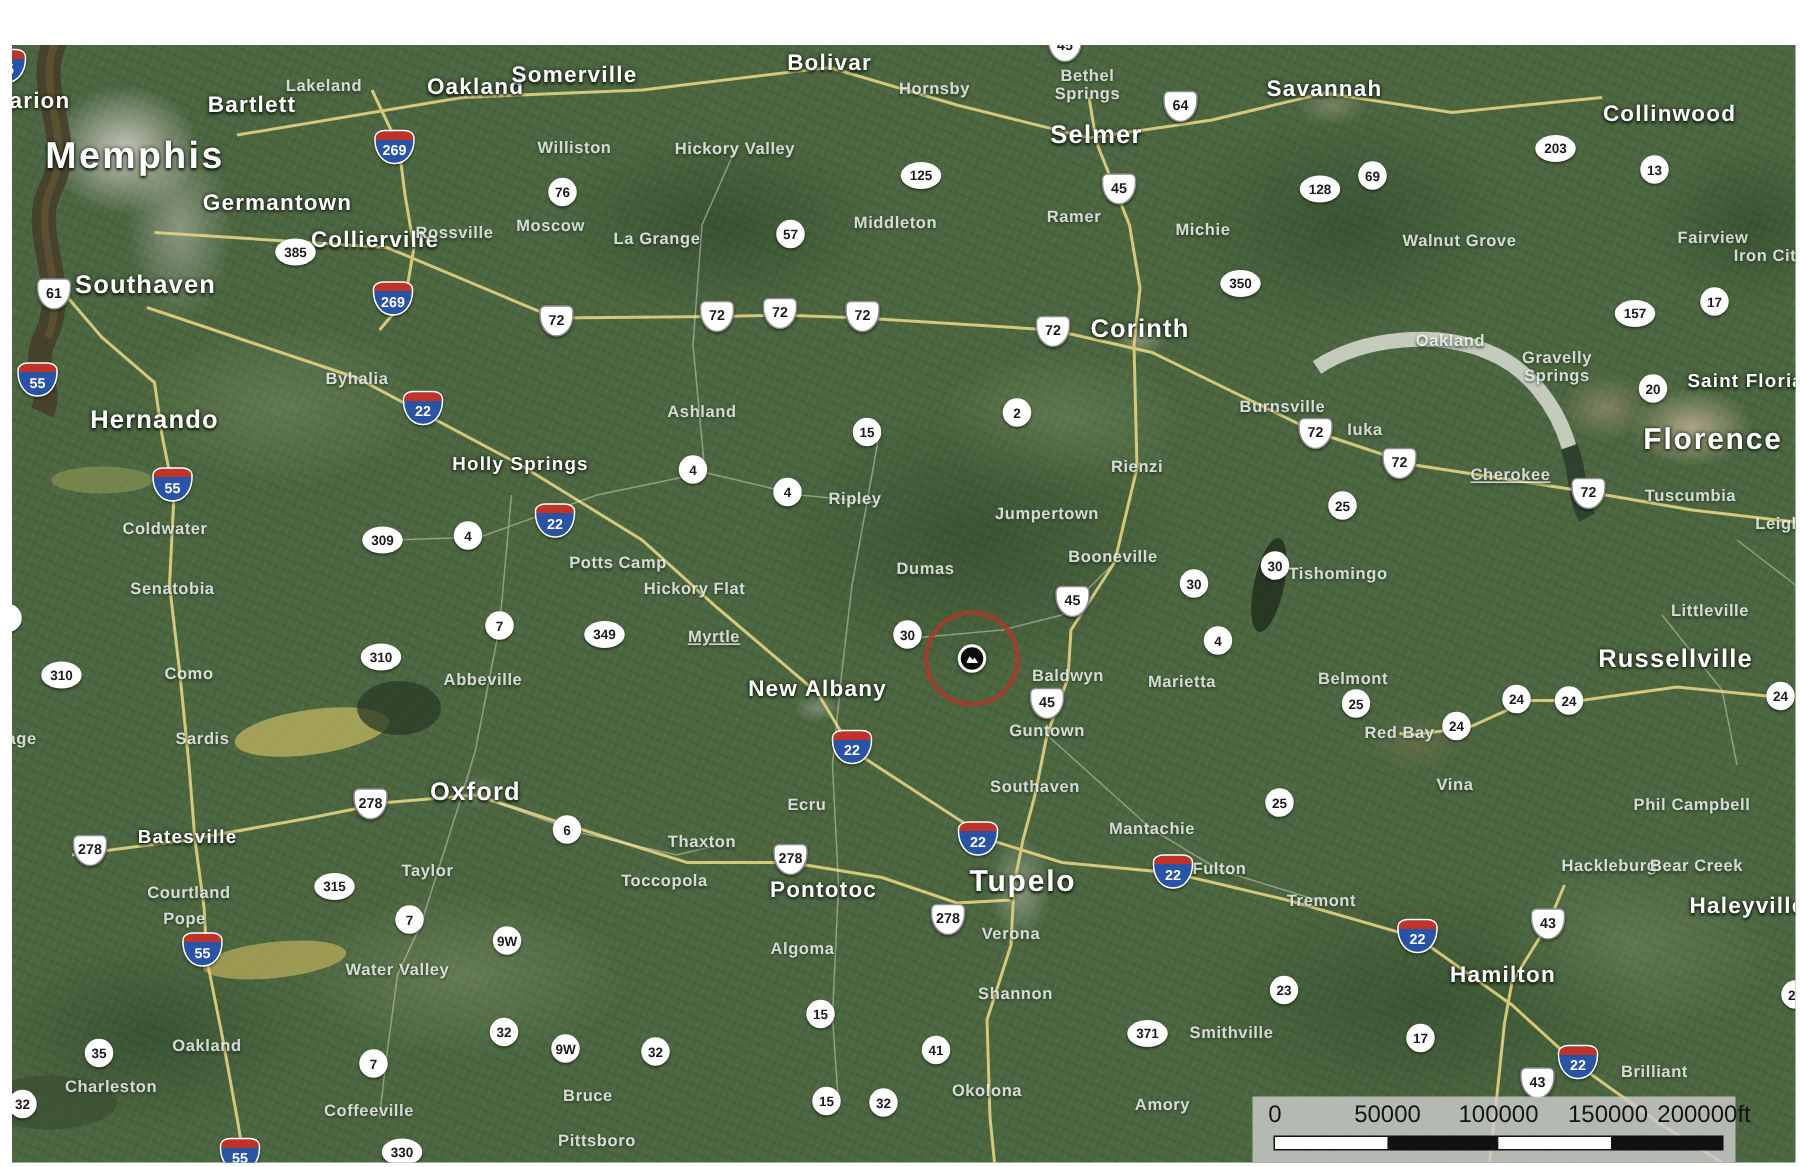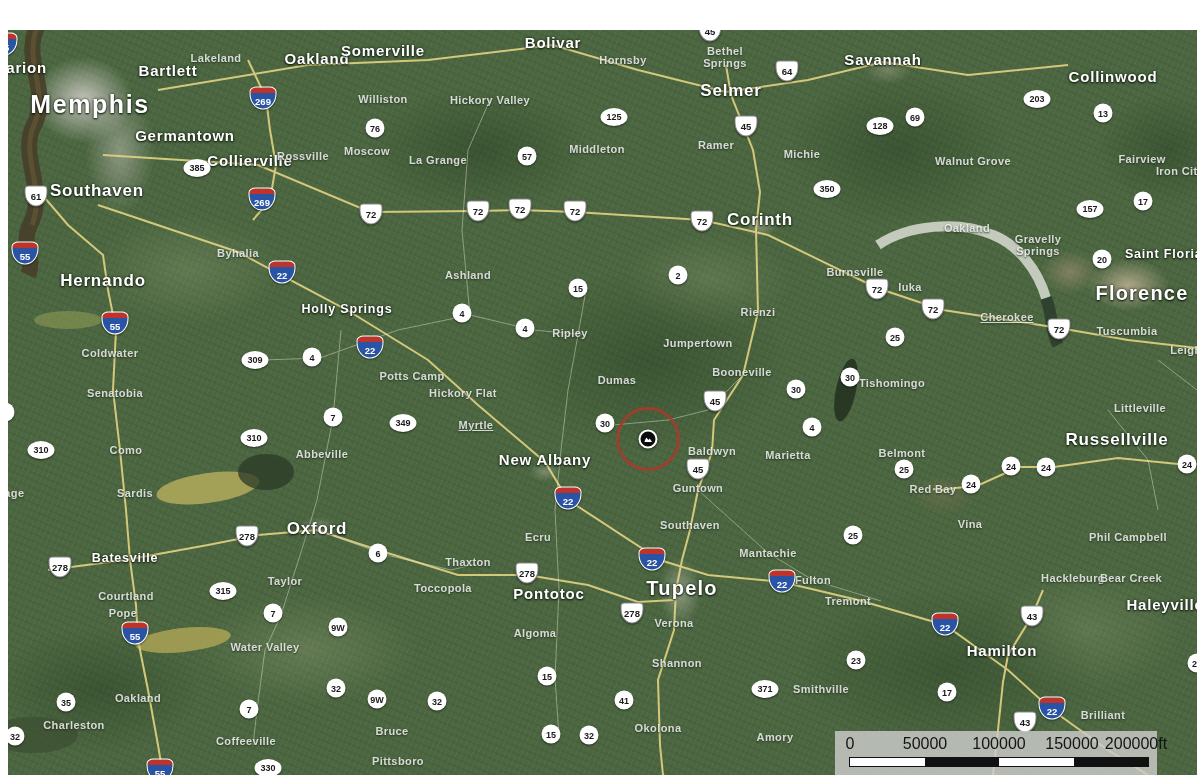--- a/index.html
+++ b/index.html
@@ -205,21 +205,21 @@
       <div class="lbl town" style="left: 277px; top: 551px;">Taylor</div>
       <div class="lbl town" style="left: 118px; top: 566px;">Courtland</div>
       <div class="lbl town" style="left: 115px; top: 583px;">Pope</div>
       <div class="lbl town" style="left: 257px; top: 617px;">Water Valley</div>
       <div class="lbl town" style="left: 666px; top: 593px;">Verona</div>
       <div class="lbl town" style="left: 527px; top: 603px;">Algoma</div>
       <div class="lbl town" style="left: 669px; top: 633px;">Shannon</div>
       <div class="lbl town" style="left: 650px; top: 698px;">Okolona</div>
       <div class="lbl town" style="left: 767px; top: 707px;">Amory</div>
       <div class="lbl town" style="left: 805px; top: 550px;">Fulton</div>
-      <div class="lbl town" style="left: 840px; top: 571px;">Tremont</div>
+      <div class="lbl town" style="left: 873px; top: 571px;">Tremont</div>
       <div class="lbl town" style="left: 894px; top: 423px;">Belmont</div>
       <div class="lbl town" style="left: 925px; top: 459px;">Red Bay</div>
       <div class="lbl town" style="left: 962px; top: 494px;">Vina</div>
       <div class="lbl town" style="left: 1120px; top: 507px;">Phil Campbell</div>
       <div class="lbl town" style="left: 1065px; top: 548px;">Hackleburg</div>
       <div class="lbl town" style="left: 1123px; top: 548px;">Bear Creek</div>
       <div class="lbl town" style="left: 813px; top: 659px;">Smithville</div>
       <div class="lbl town" style="left: 1095px; top: 685px;">Brilliant</div>
       <div class="lbl town" style="left: 130px; top: 668px;">Oakland</div>
       <div class="lbl town" style="left: 66px; top: 695px;">Charleston</div>

